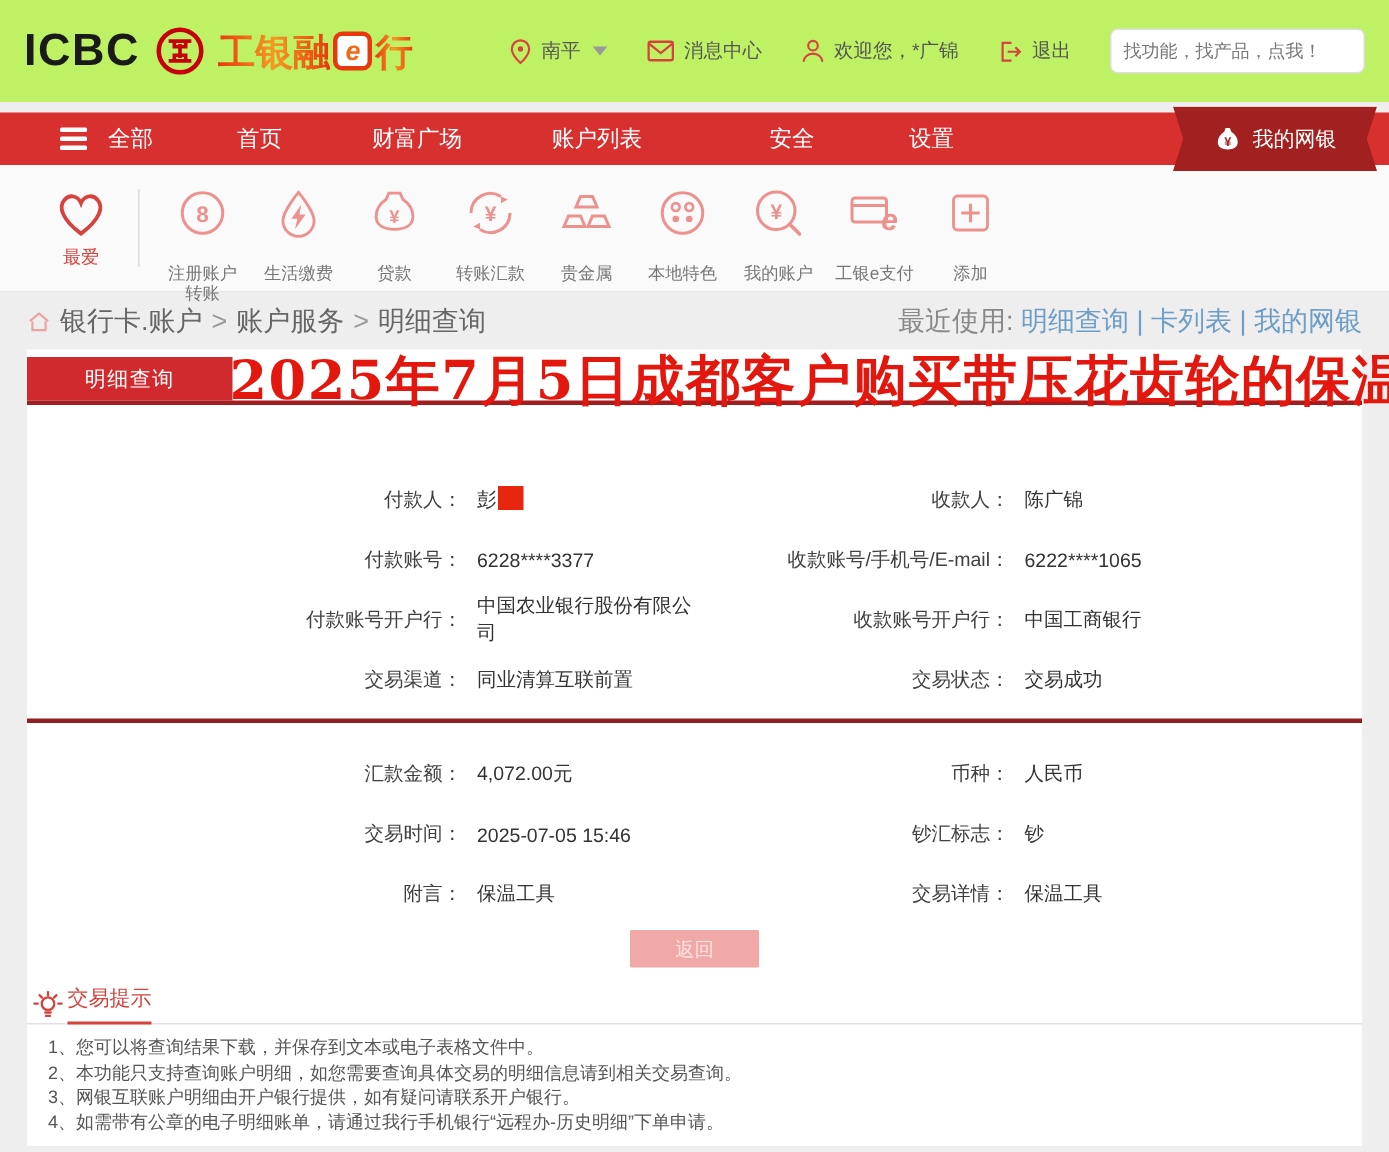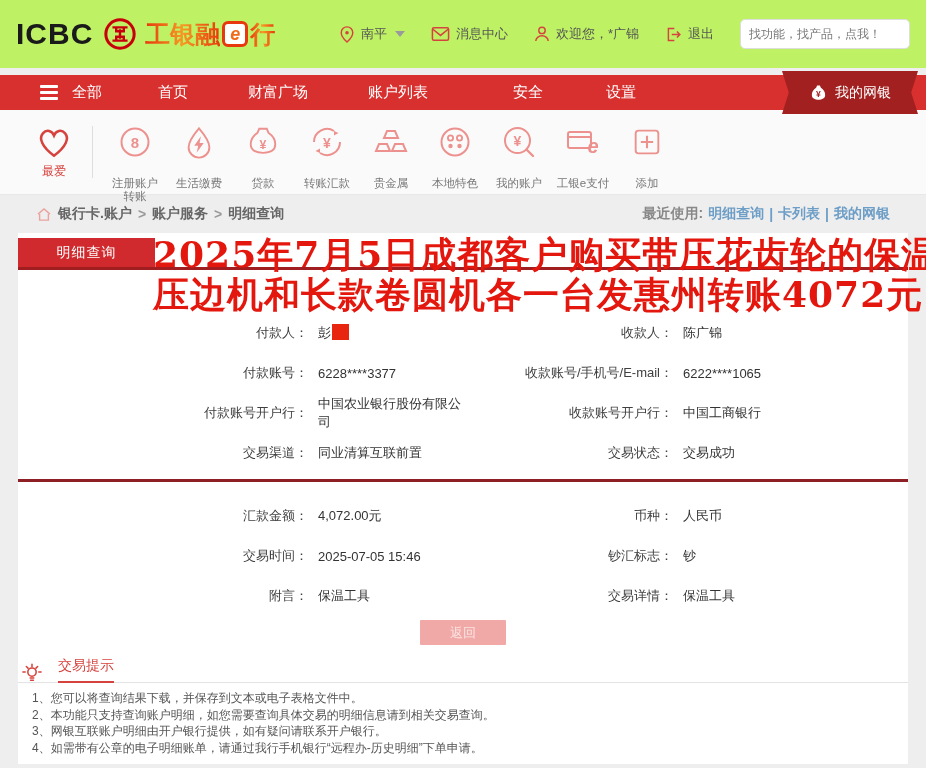--- a/index.html
+++ b/index.html
@@ -41,21 +41,21 @@
   .iconrow { height:85px; background:#fbfafa; border-bottom:1px solid #e9e7e7;
              display:flex; align-items:flex-start; padding:12px 0 0 18px; }
   .fav { width:72px; text-align:center; cursor:pointer; }
   .fav .lbl { color:#d6423d; font-size:12px; margin-top:3px; }
   .vdiv { width:1px; height:52px; background:#dedcdc; margin:4px 10px 0 2px; }
   .qitem { width:64px; text-align:center; cursor:pointer; }
   .qitem .lbl { color:#777; font-size:11.5px; margin-top:17px; line-height:13px; }
   .qicon { height:38px; display:flex; align-items:flex-end; justify-content:center; }
 
   
-  .crumb-bar { height:38px; display:flex; align-items:center; padding:0 36px; font-size:14px; color:#666;font-weight:bold; }
+  .crumb-bar { height:38px; display:flex; align-items:center; padding:0 18px; font-size:18px; color:#666; }
   .crumb-bar .sep { margin:0 6px; color:#999; }
   .crumb-link { cursor:pointer; }
   .recent { margin-left:auto; display:flex; align-items:center; gap:5px; }
   .recent .rlabel { color:#888; }
   .recent a { color:#6d9ec7; text-decoration:none; cursor:pointer; }
   .recent .pipe { color:#6d9ec7; }
 
   
   .card { position:relative; margin:0 18px; width:890px; background:#fff; }
   .tab { position:absolute; top:5px; left:0; width:137px; height:29px; background:#d02a2e; color:#fff;
@@ -71,21 +71,21 @@
   .frlabel { width:210px; text-align:right; color:#404040; flex:none; }
   .fvalue { margin-left:10px; }
   .redact { display:inline-block; width:17px; height:16px; background:#e8250f; vertical-align:-3px; margin-left:1px; }
   .divider { height:3px; background:#8e1f24; margin:6px 0 14px 0; }
   .btn-row { display:flex; justify-content:center; margin-top:4px; }
   .back-btn { width:86px; height:25px; background:#f0a9a7; color:#fbe3e2; border:none; font-size:13px;
               cursor:pointer; font-family:"Liberation Sans", sans-serif; border-radius:1px; }
 
   
   .tips { margin-top:12px; padding:0 0 8px 0; }
-  .tips-head { display:flex; align-items:flex-end; gap:16px; padding-left:4px; position:relative; }
+  .tips-head { display:flex; align-items:center; gap:3px; padding-left:4px; position:relative; }
   .tips-title { color:#d6423d; font-size:14px; padding-bottom:6px; border-bottom:2px solid #d6423d; }
   .tips-head-line { border-bottom:1px solid #e4e2e2; margin-top:-1px; }
   .tips-list { list-style:none; padding:7px 10px 0 14px; font-size:12px; color:#555; }
   .tips-list li { line-height:16.5px; }
 </style>
 </head>
 <body>
 
 <div class="header">
   <div class="logo-wrap">
@@ -291,21 +291,20 @@
     <span class="pipe">|</span>
     <a>我的网银</a>
   </div>
 </div>
 
 <div class="card">
   <div class="tab">明细查询</div>
   <div class="tab-line"></div>
   <div class="overlay-text">
     <div>2025年7月5日成都客户购买带压花齿轮的保温</div>
-    <div>压边机和长款卷圆机各一台发惠州转账4072元</div>
   </div>
 
   <div class="form-area">
     <div class="frow">
       <div class="fhalf">
         <span class="flabel">付款人：</span>
         <span class="fvalue"><span>彭</span><span class="redact"></span></span>
       </div>
       <div class="fhalf">
         <span class="frlabel">收款人：</span>

